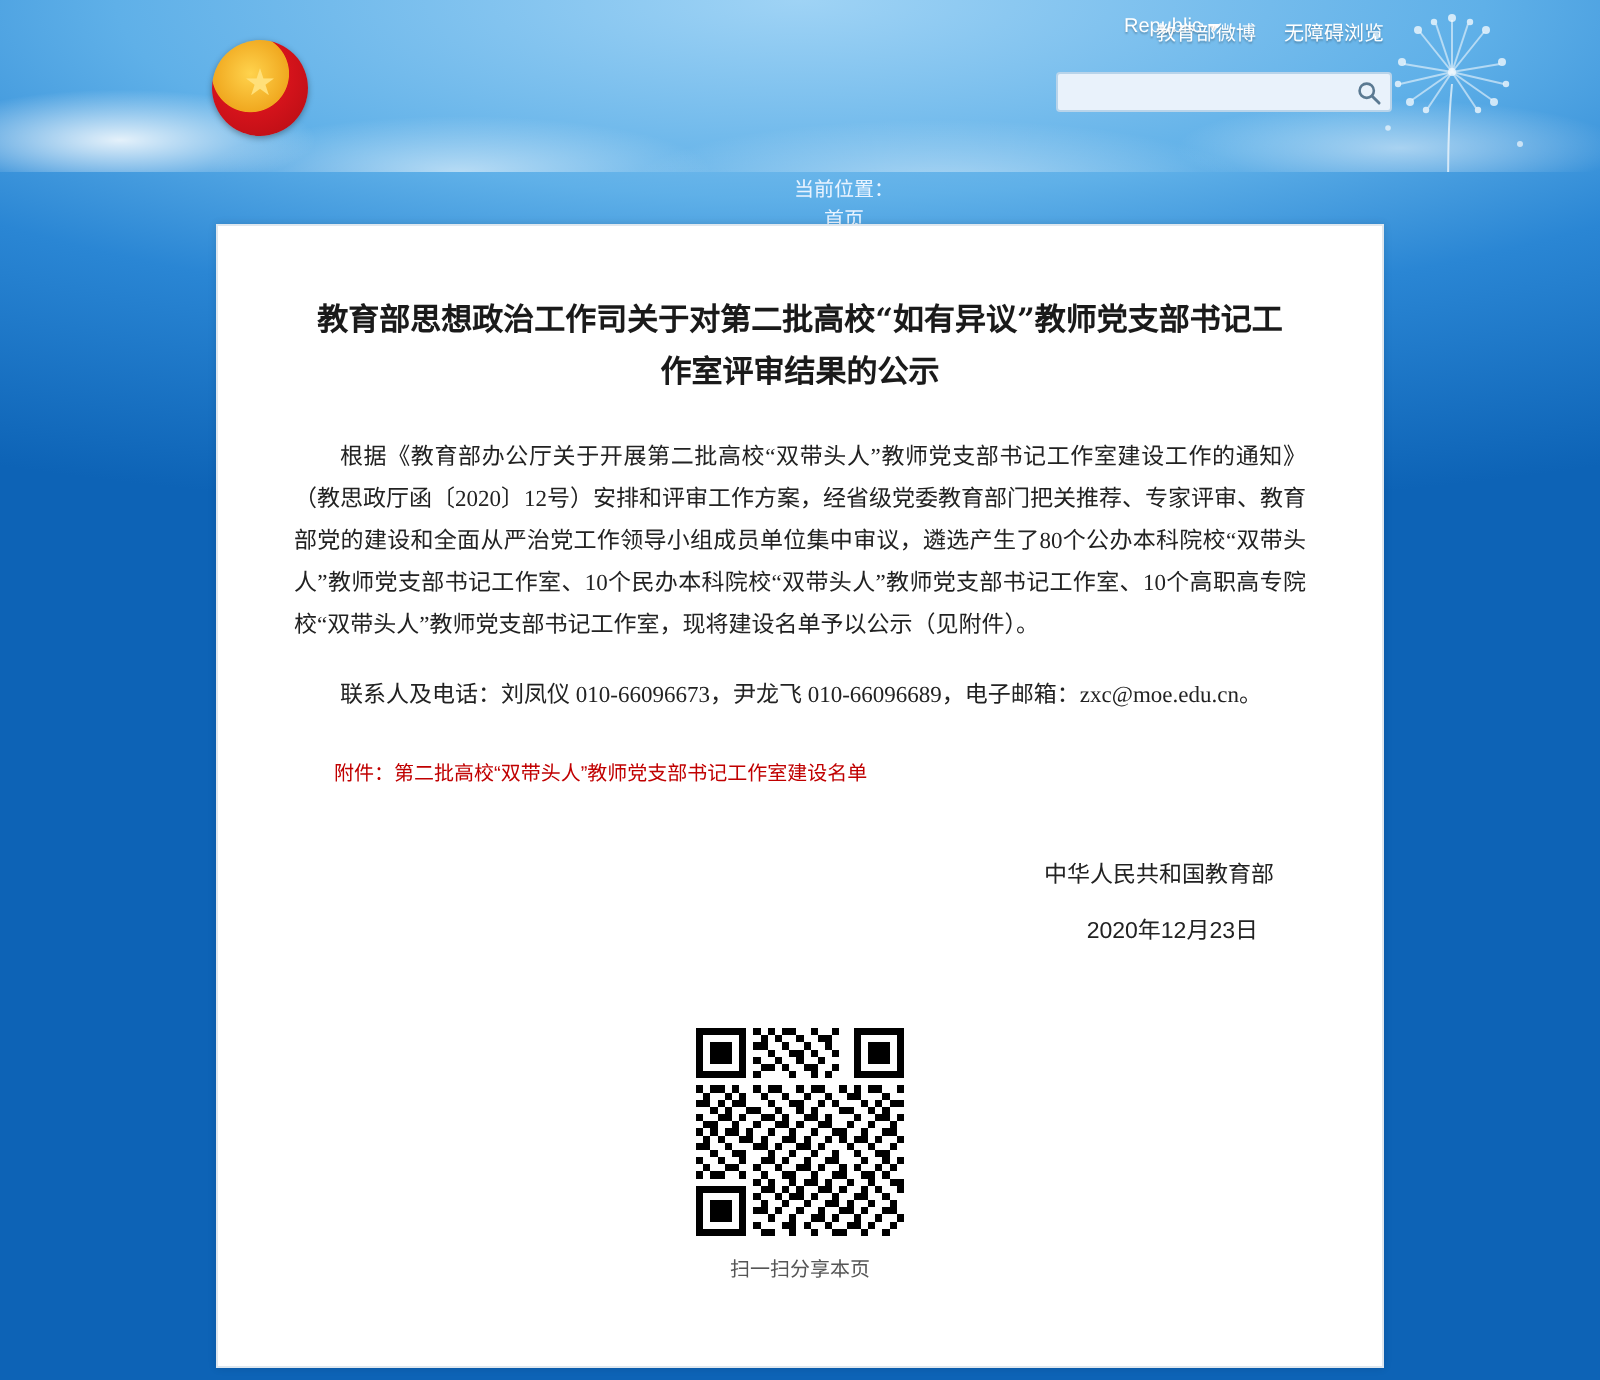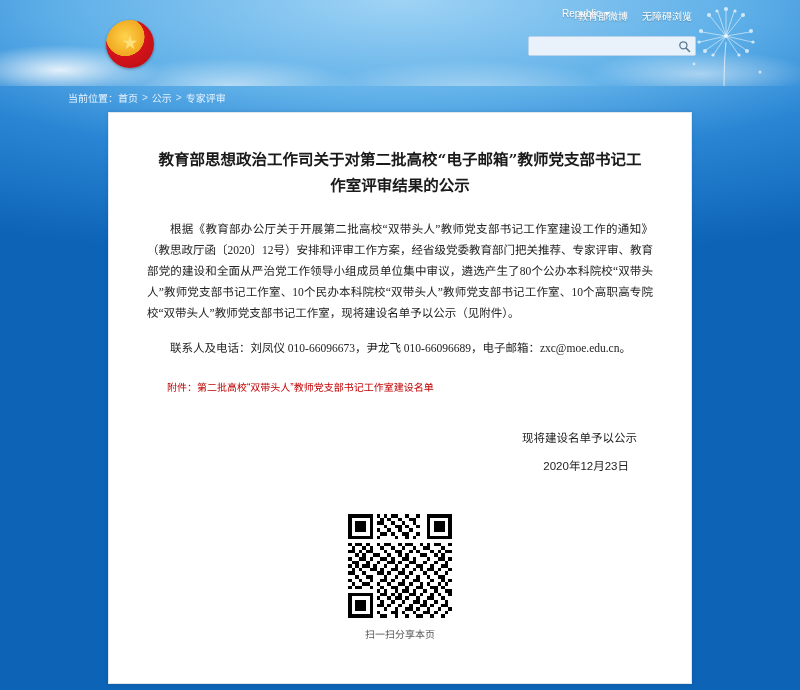--- a/index.html
+++ b/index.html
@@ -100,23 +100,24 @@
   .dandelion {
     position: absolute; right: 30px; top: 2px;
     width: 90px; height: 110px;
     opacity: .9;
     pointer-events: none;
   }
   
   .crumb-bar {
     height: 22px;
     display: flex; align-items: center;
-    padding-left: 68px;
+    padding-left: 44px;
     font-size: 10px;
     color: #e8f3ff;
+    flex-direction: column;
   }
   .crumb-bar a { color: #e8f3ff; text-decoration: none; }
   .crumb-sep { margin: 0 4px; color: #cfe6fb; }
   
   .paper {
     position: relative;
     margin: 4px auto 0;
     width: 584px;
     min-height: 572px;
     background: #ffffff;
@@ -253,33 +254,33 @@
   <span>当前位置：</span>
   <a href="#">首页</a>
   <span class="crumb-sep">&gt;</span>
   <a href="#">公示</a>
   <span class="crumb-sep">&gt;</span>
   <a href="#">专家评审</a>
 </div>
 
 <div class="paper">
 
-  <div class="doc-title">教育部思想政治工作司关于对第二批高校“电子邮箱”教师党支部书记工作室评审结果的公示</div>
+  <div class="doc-title">教育部思想政治工作司关于对第二批高校“如有异议”教师党支部书记工作室评审结果的公示</div>
 
   <div class="doc-body">
     <p>根据《教育部办公厅关于开展第二批高校“双带头人”教师党支部书记工作室建设工作的通知》（教思政厅函〔2020〕12号）安排和评审工作方案，经省级党委教育部门把关推荐、专家评审、教育部党的建设和全面从严治党工作领导小组成员单位集中审议，遴选产生了80个公办本科院校“双带头人”教师党支部书记工作室、10个民办本科院校“双带头人”教师党支部书记工作室、10个高职高专院校“双带头人”教师党支部书记工作室，现将建设名单予以公示（见附件）。</p>
     <p>联系人及电话：刘凤仪 010-66096673，尹龙飞 010-66096689，电子邮箱：zxc@moe.edu.cn。</p>
   </div>
 
   <div class="attach">
     <span>附件：</span><a href="#">第二批高校“双带头人”教师党支部书记工作室建设名单</a>
   </div>
 
   <div class="sign">
-    <div>现将建设名单予以公示</div>
+    <div>中华人民共和国教育部</div>
     <div class="date">2020年12月23日</div>
   </div>
 
   <div class="qr-wrap">
     <svg class="qr" viewBox="0 0 29 29" shape-rendering="crispEdges">
       <rect width="29" height="29" fill="#ffffff"></rect>
       <g fill="#000000">
         <rect x="0" y="0" width="7" height="1"></rect>
           <rect x="0" y="6" width="7" height="1"></rect>
         <rect x="0" y="0" width="1" height="7"></rect>

